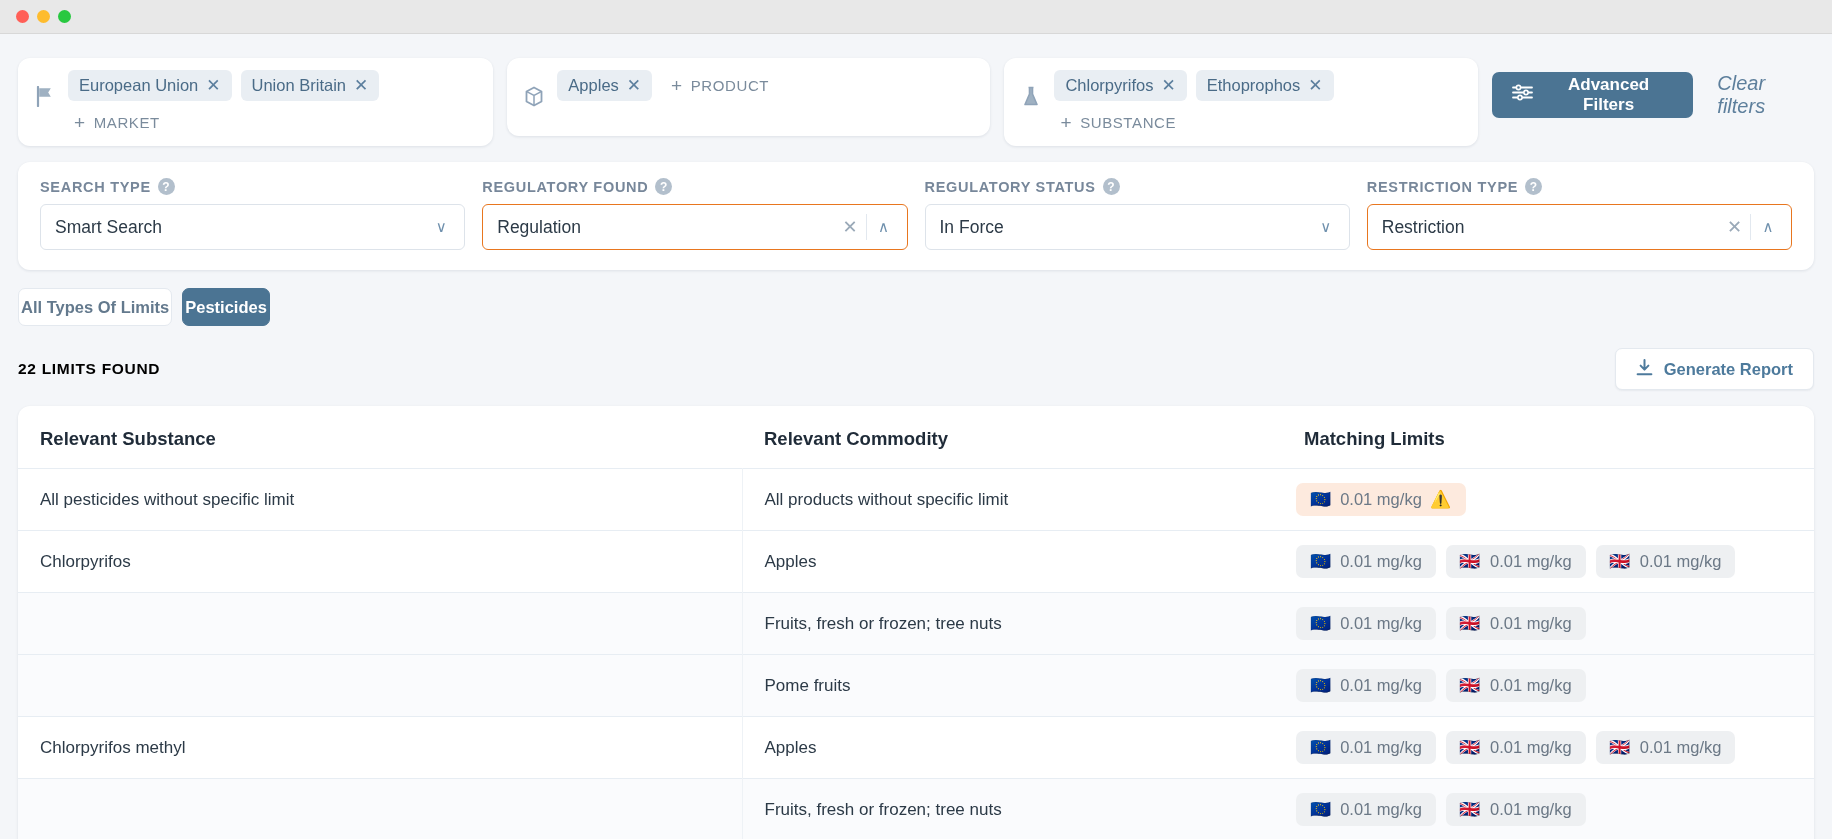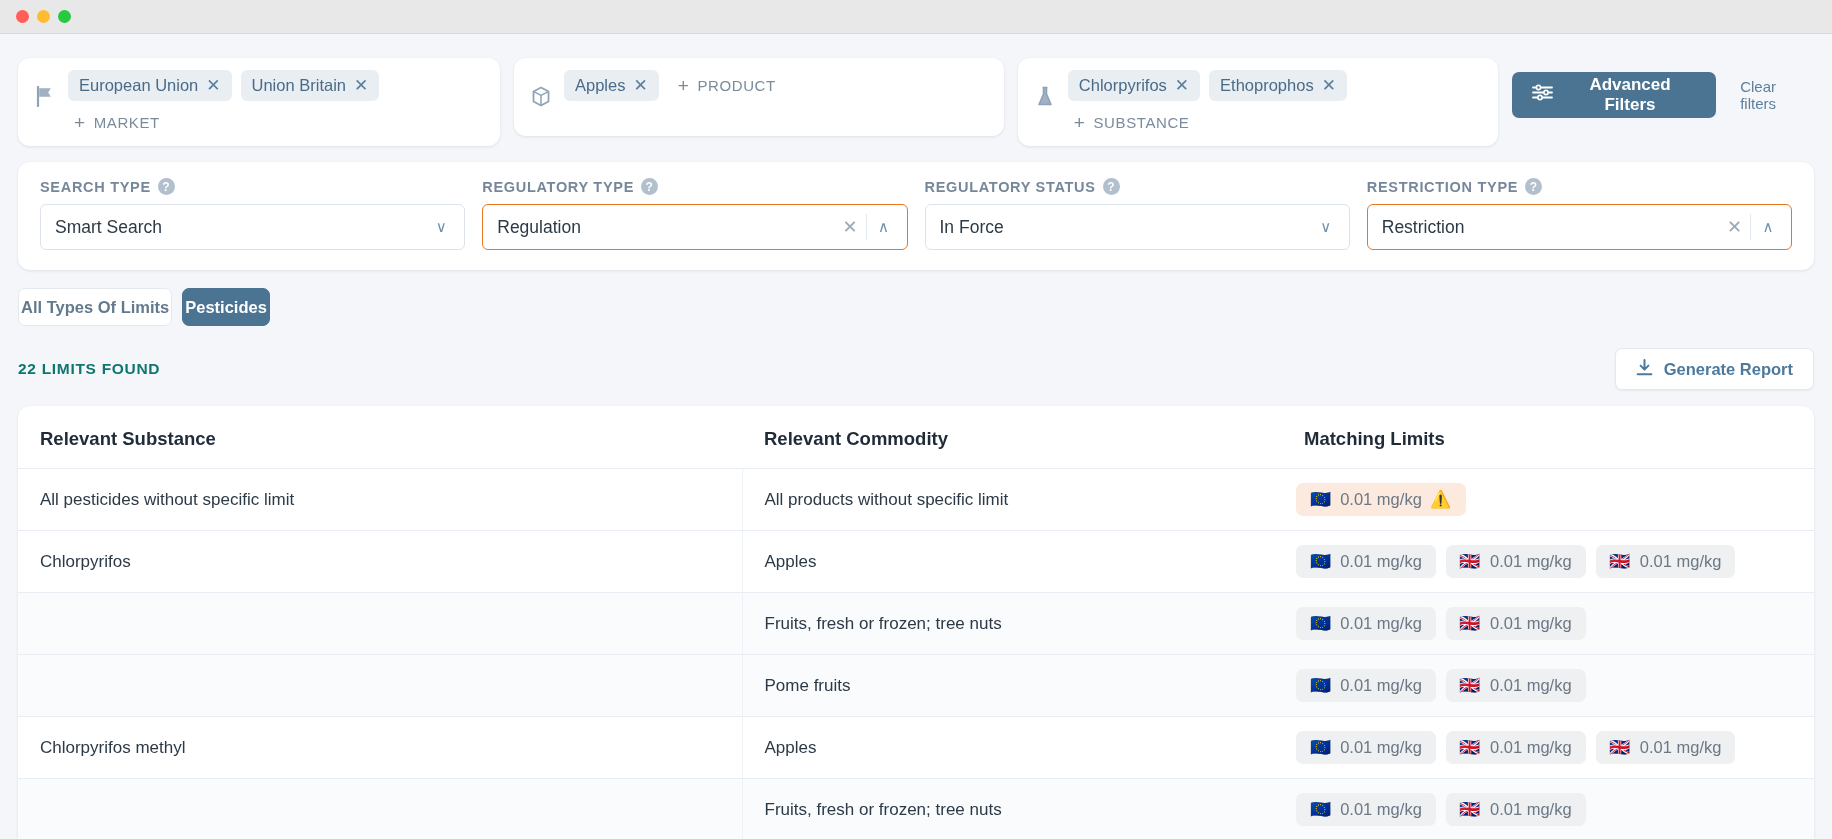--- a/index.html
+++ b/index.html
@@ -97,22 +97,23 @@
     height: 46px;
     padding: 0 20px;
     font-size: 17px;
     font-weight: bold;
     display: inline-flex; align-items: center; gap: 11px;
     cursor: pointer;
     font-family: inherit;
   }
   .clear-link {
     color: #5d7f9c;
-    font-size: 15px;
-    cursor: pointer;
+    font-size: 20px;
+    cursor: pointer;
+    font-style: italic;
   }
 
   
   .dd-panel {
     margin-top: 16px;
     background: #fff;
     border-radius: 12px;
     box-shadow: 0 1px 3px rgba(20,40,70,.10);
     padding: 16px 22px 20px 22px;
     display: flex;
@@ -171,21 +172,21 @@
   .tab.on  { background: #4b7493; color: #fff; border: 1px solid #4b7493; }
 
   
   .res-head {
     display: flex; align-items: center;
     margin-top: 22px;
   }
   .res-count {
     font-size: 15.5px; font-weight: bold;
     letter-spacing: .7px;
-    color: #0f766e;
+    color: #000000;
   }
   .gen-btn {
     margin-left: auto;
     background: #fff;
     border: 1px solid #e4e9ef;
     border-radius: 7px;
     height: 42px;
     padding: 0 20px;
     color: #4d7a9c;
     font-size: 16.5px; font-weight: bold;
@@ -348,21 +349,21 @@
         <span class="help">?</span>
       </div>
       <div class="dd-input">
         <span class="dd-val">Smart Search</span>
         <span class="caret">∨</span>
       </div>
     </div>
 
     <div class="dd-field">
       <div class="dd-label">
-        <span>REGULATORY TYPE</span>
+        <span>REGULATORY FOUND</span>
         <span class="help">?</span>
       </div>
       <div class="dd-input active">
         <span class="dd-val">Regulation</span>
         <span class="dd-clear">✕</span>
         <span class="dd-sep"></span>
         <span class="caret">∧</span>
       </div>
     </div>
 

